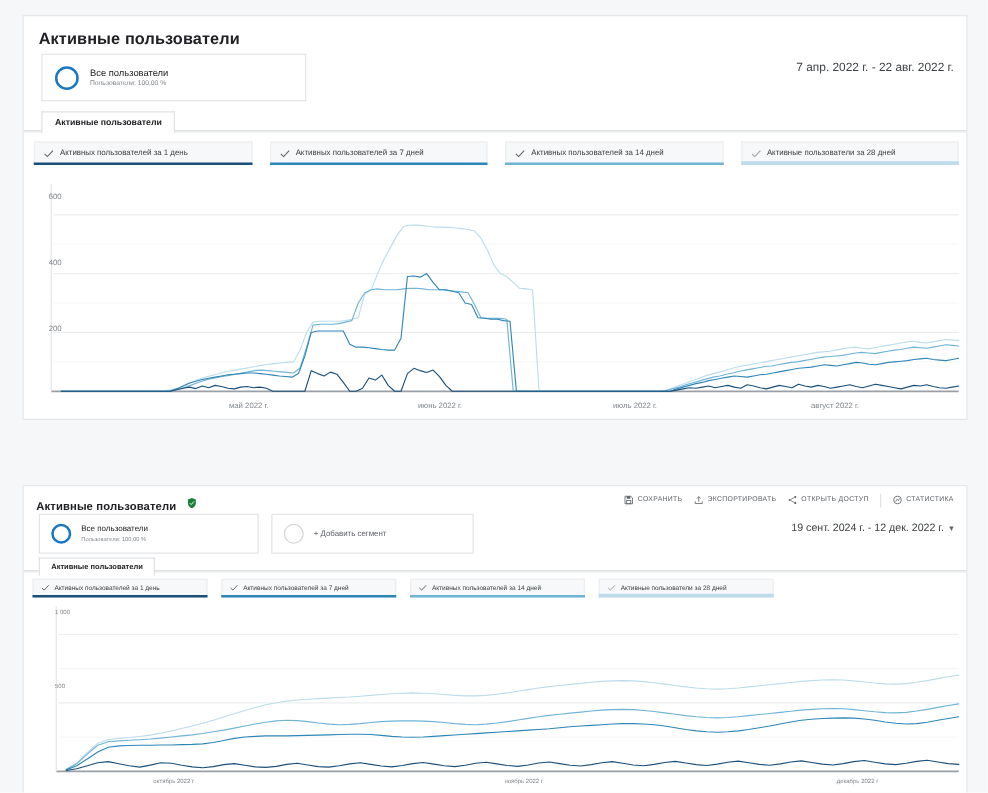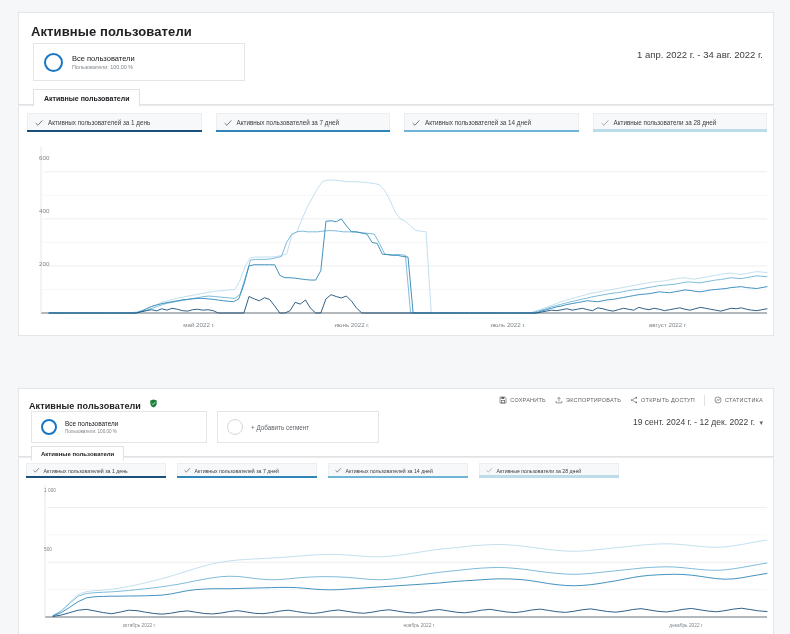--- a/index.html
+++ b/index.html
@@ -91,21 +91,21 @@
       </div>
 
       <div class="seg" style="left:0;top:0;position:absolute;margin:30px 0 0 14px;width:212px;height:38px;padding:0 10px;">
         <div class="ring ring-blue" style="width:19px;height:19px;margin-right:9px;"></div>
         <div class="seg-txt">
           <div class="seg-name" style="font-size:7.5px;">Все пользователи</div>
           <div class="seg-sub" style="font-size:5.4px;margin-top:1.5px;">Пользователи: 100,00 %</div>
         </div>
       </div>
 
-      <div class="daterange" style="right:10px;top:36px;font-size:9.5px;">1 апр. 2022 г. - 34 авг. 2022 г.</div>
+      <div class="daterange" style="right:10px;top:36px;font-size:9.5px;">7 апр. 2022 г. - 22 авг. 2022 г.</div>
 
       <div class="tabstrip" style="position:absolute;left:0;right:0;bottom:0;height:18px;">
         <div class="tab" style="margin-left:14px;height:18px;line-height:17px;padding:0 10px;font-size:7px;">Активные пользователи</div>
       </div>
     </div>
 
     <div class="metricrow" style="left:8px;top:100px;width:740px;height:19px;gap:14px;">
       <div class="metric" style="width:177px;height:19px;padding:0 7px;">
         <svg class="chk" width="8" height="8" viewBox="0 0 12 12">
             <path d="M1 6.2 L4.3 9.4 L11 2.2" fill="none" stroke="#5f6368" stroke-width="1.3"></path>

